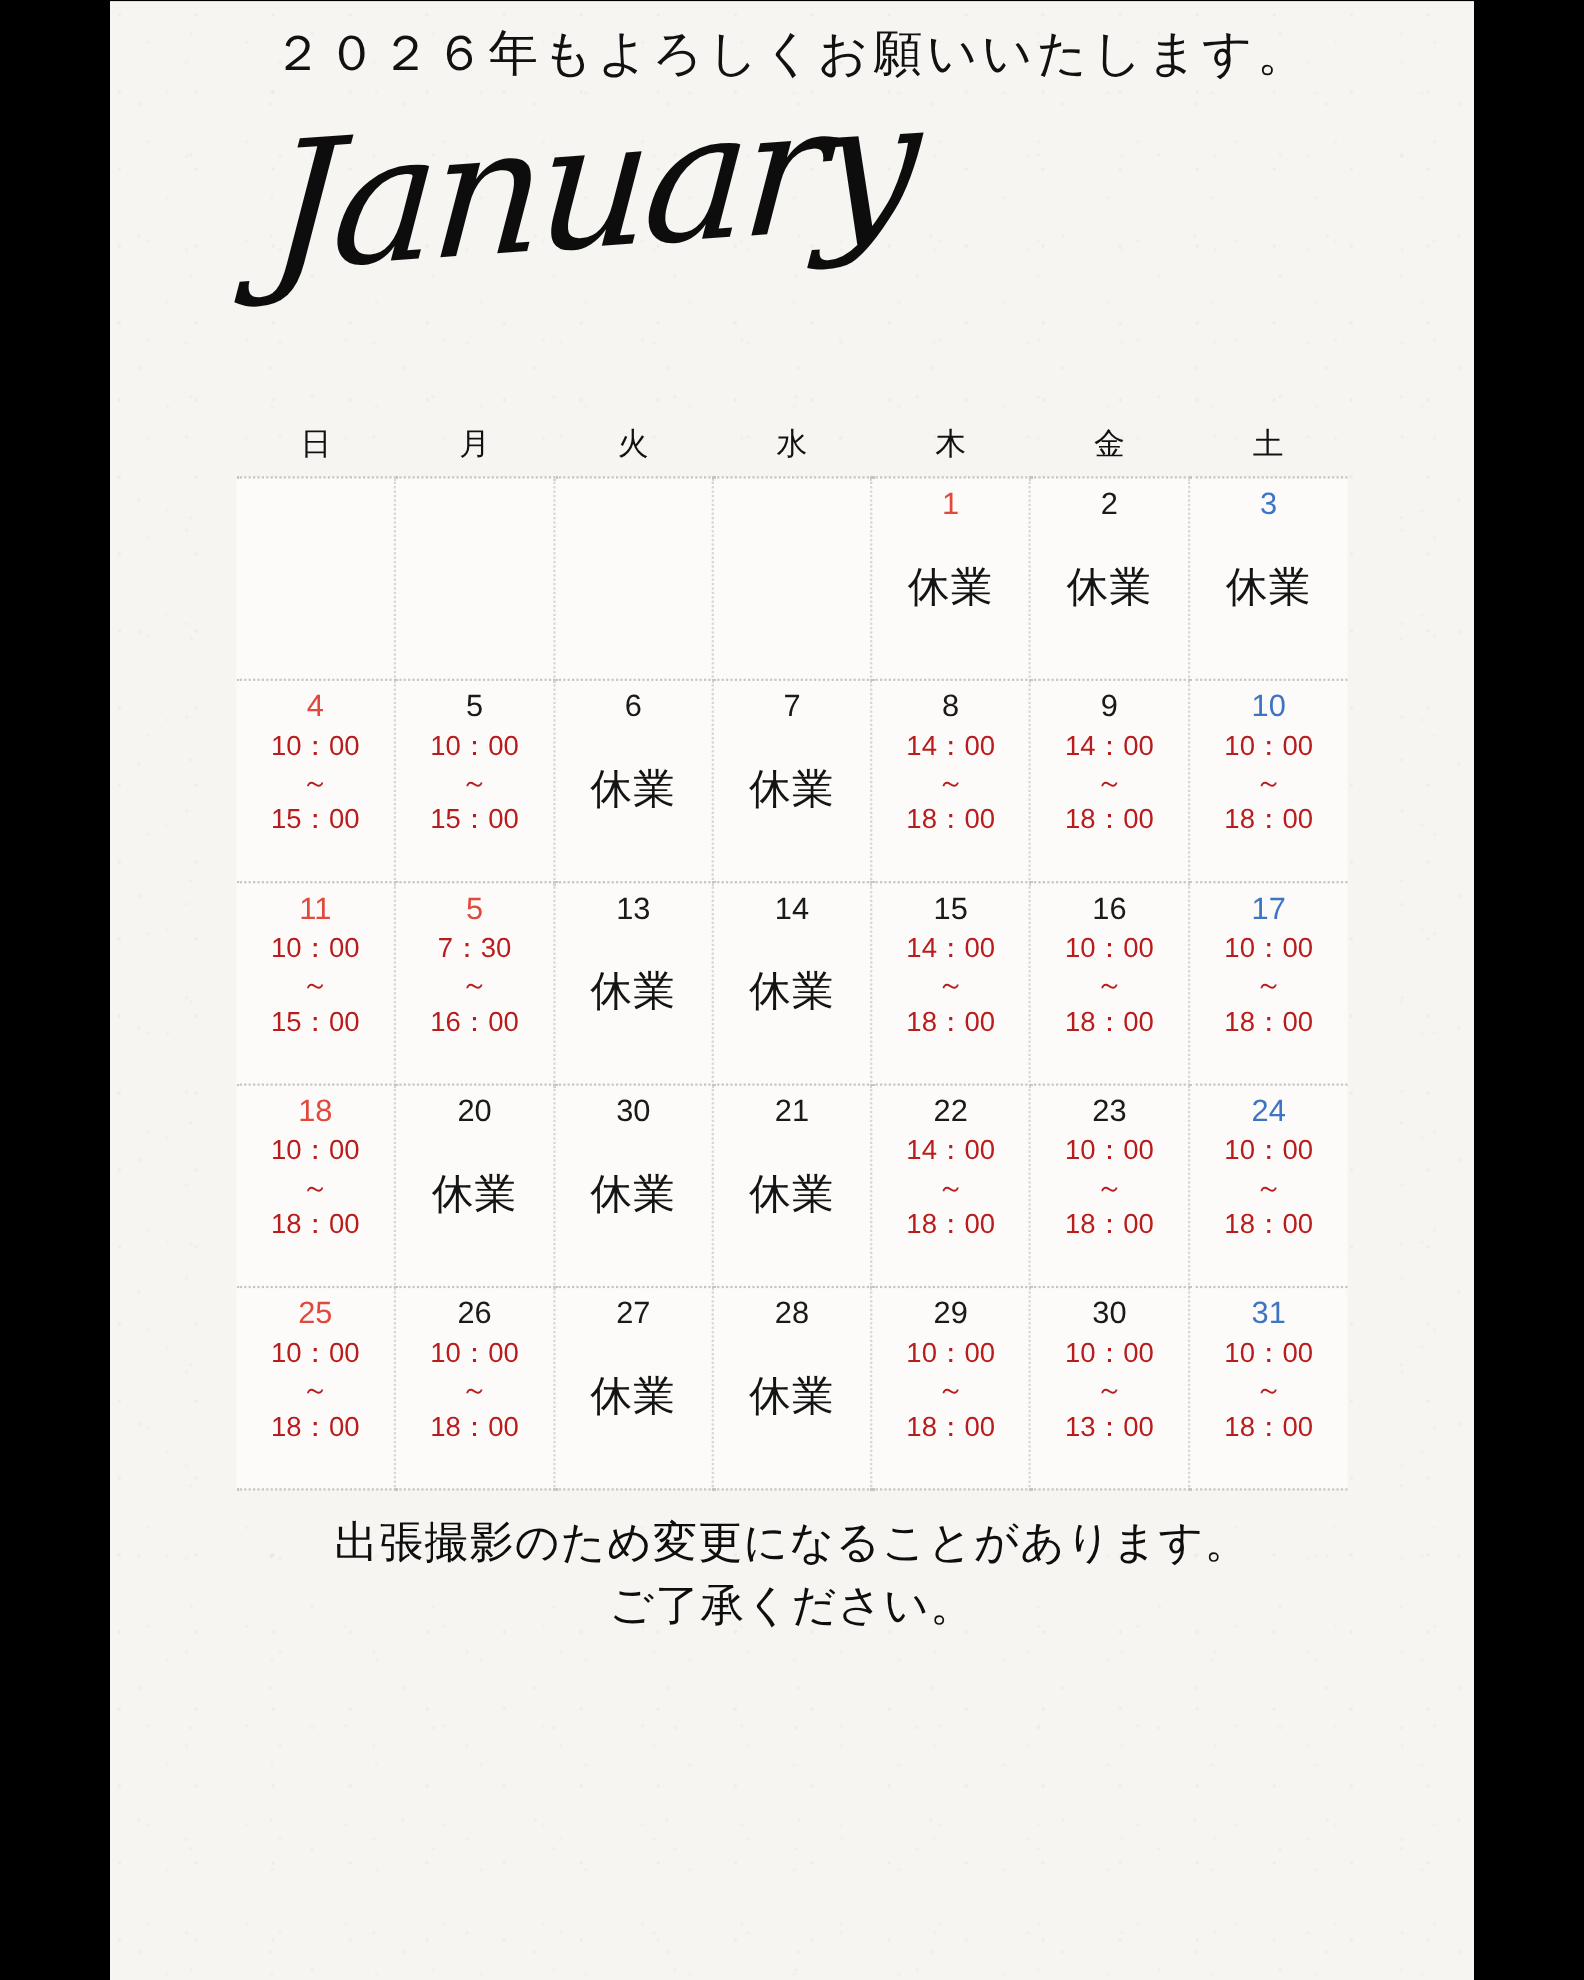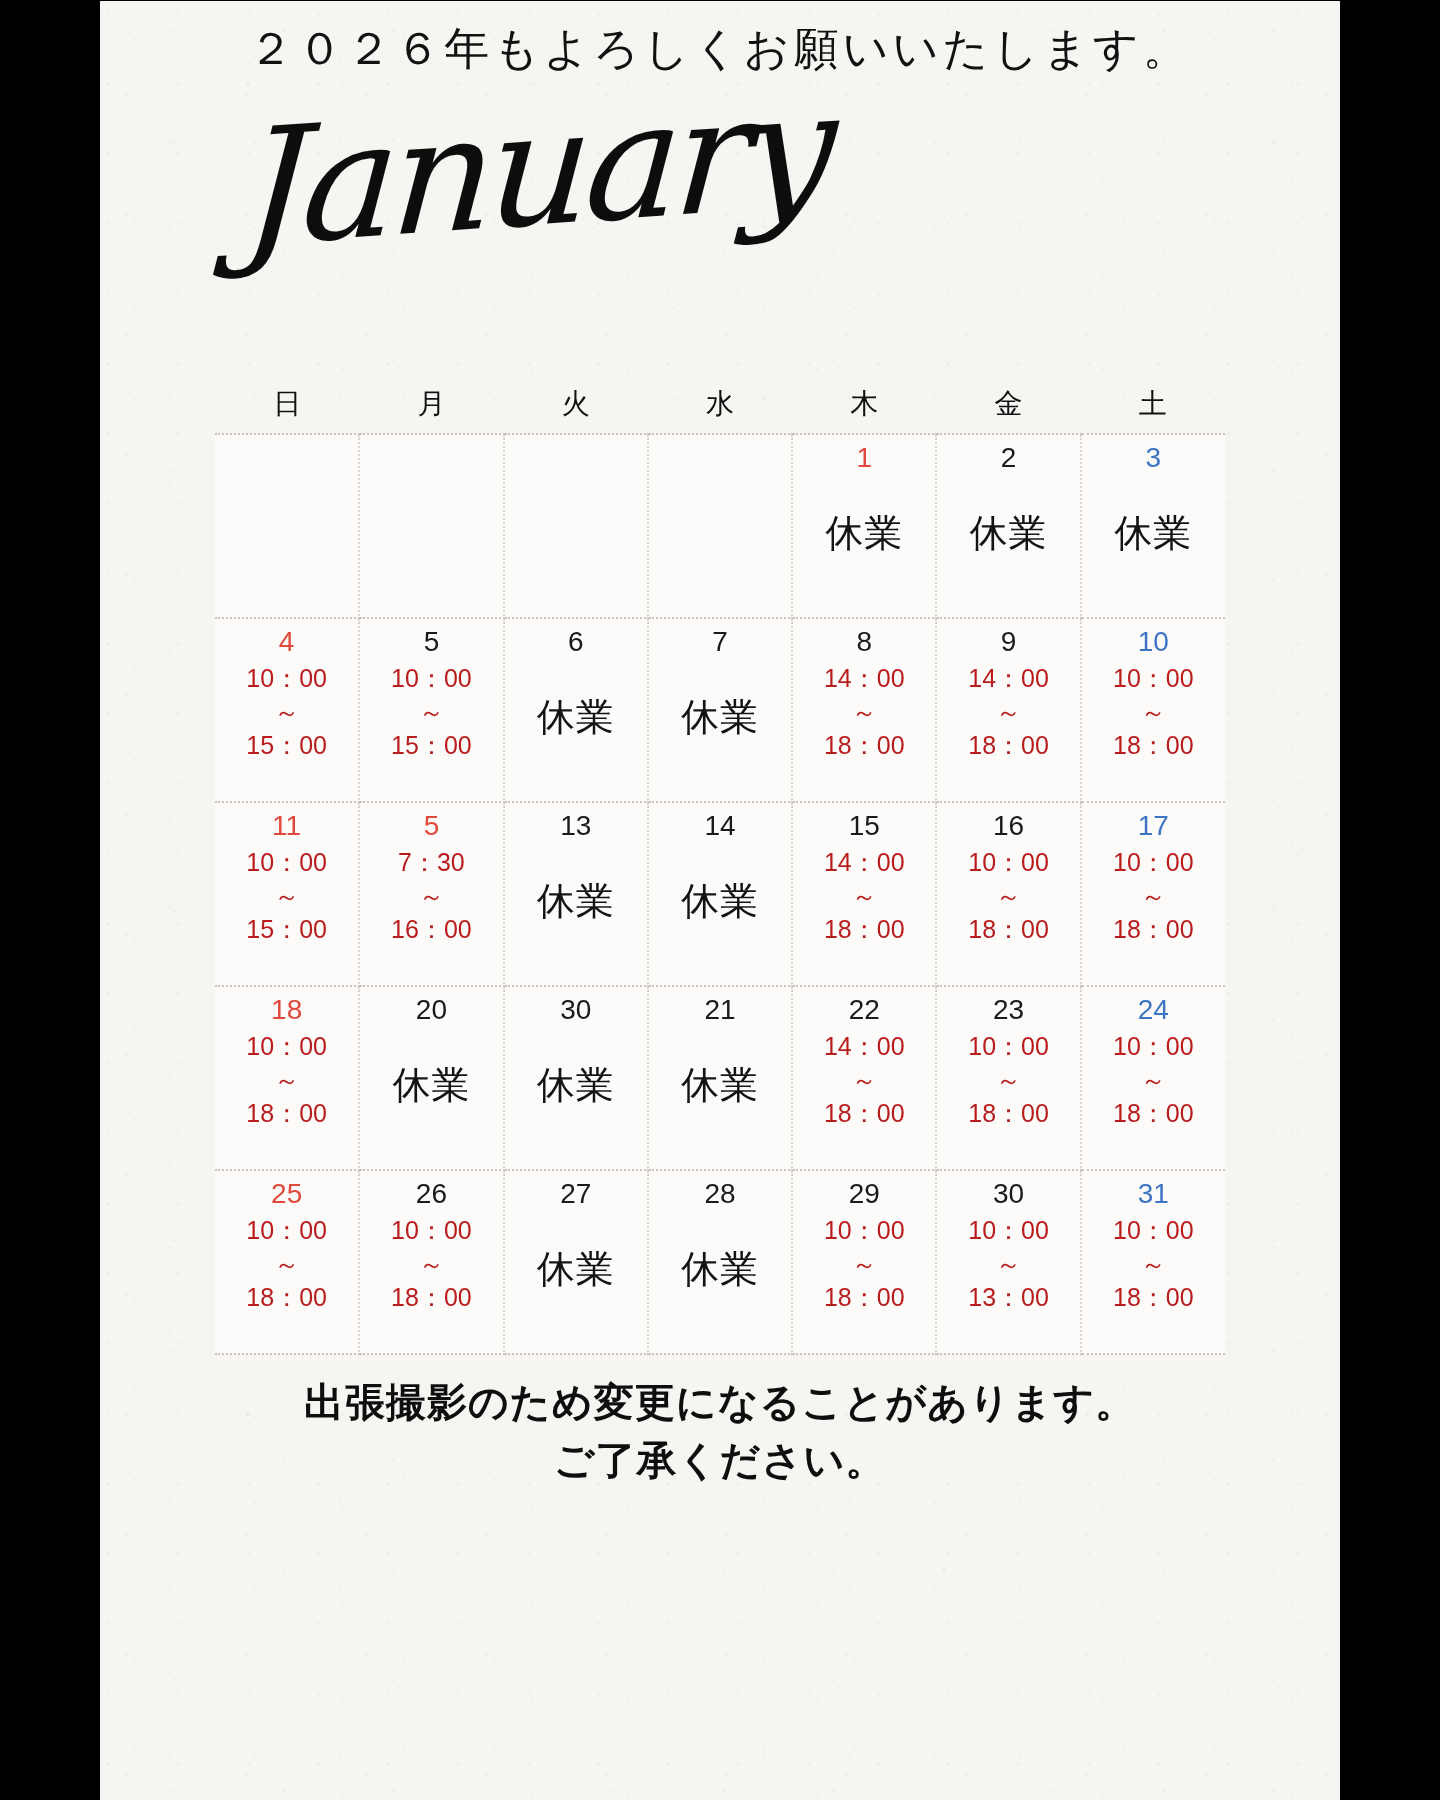--- a/index.html
+++ b/index.html
@@ -148,21 +148,21 @@
   .closed {
     font-size: 38px;
     color: #141414;
     margin-top: 34px;
     letter-spacing: 1px;
   }
 
   .footnote {
     position: relative;
     text-align: center;
-    font-weight: bold;
+    font-weight: normal;
     font-size: 40px;
     line-height: 1.45;
     color: #0e0e0e;
     margin-top: 18px;
     letter-spacing: 1px;
   }
 </style>
 </head>
 <body>
 

